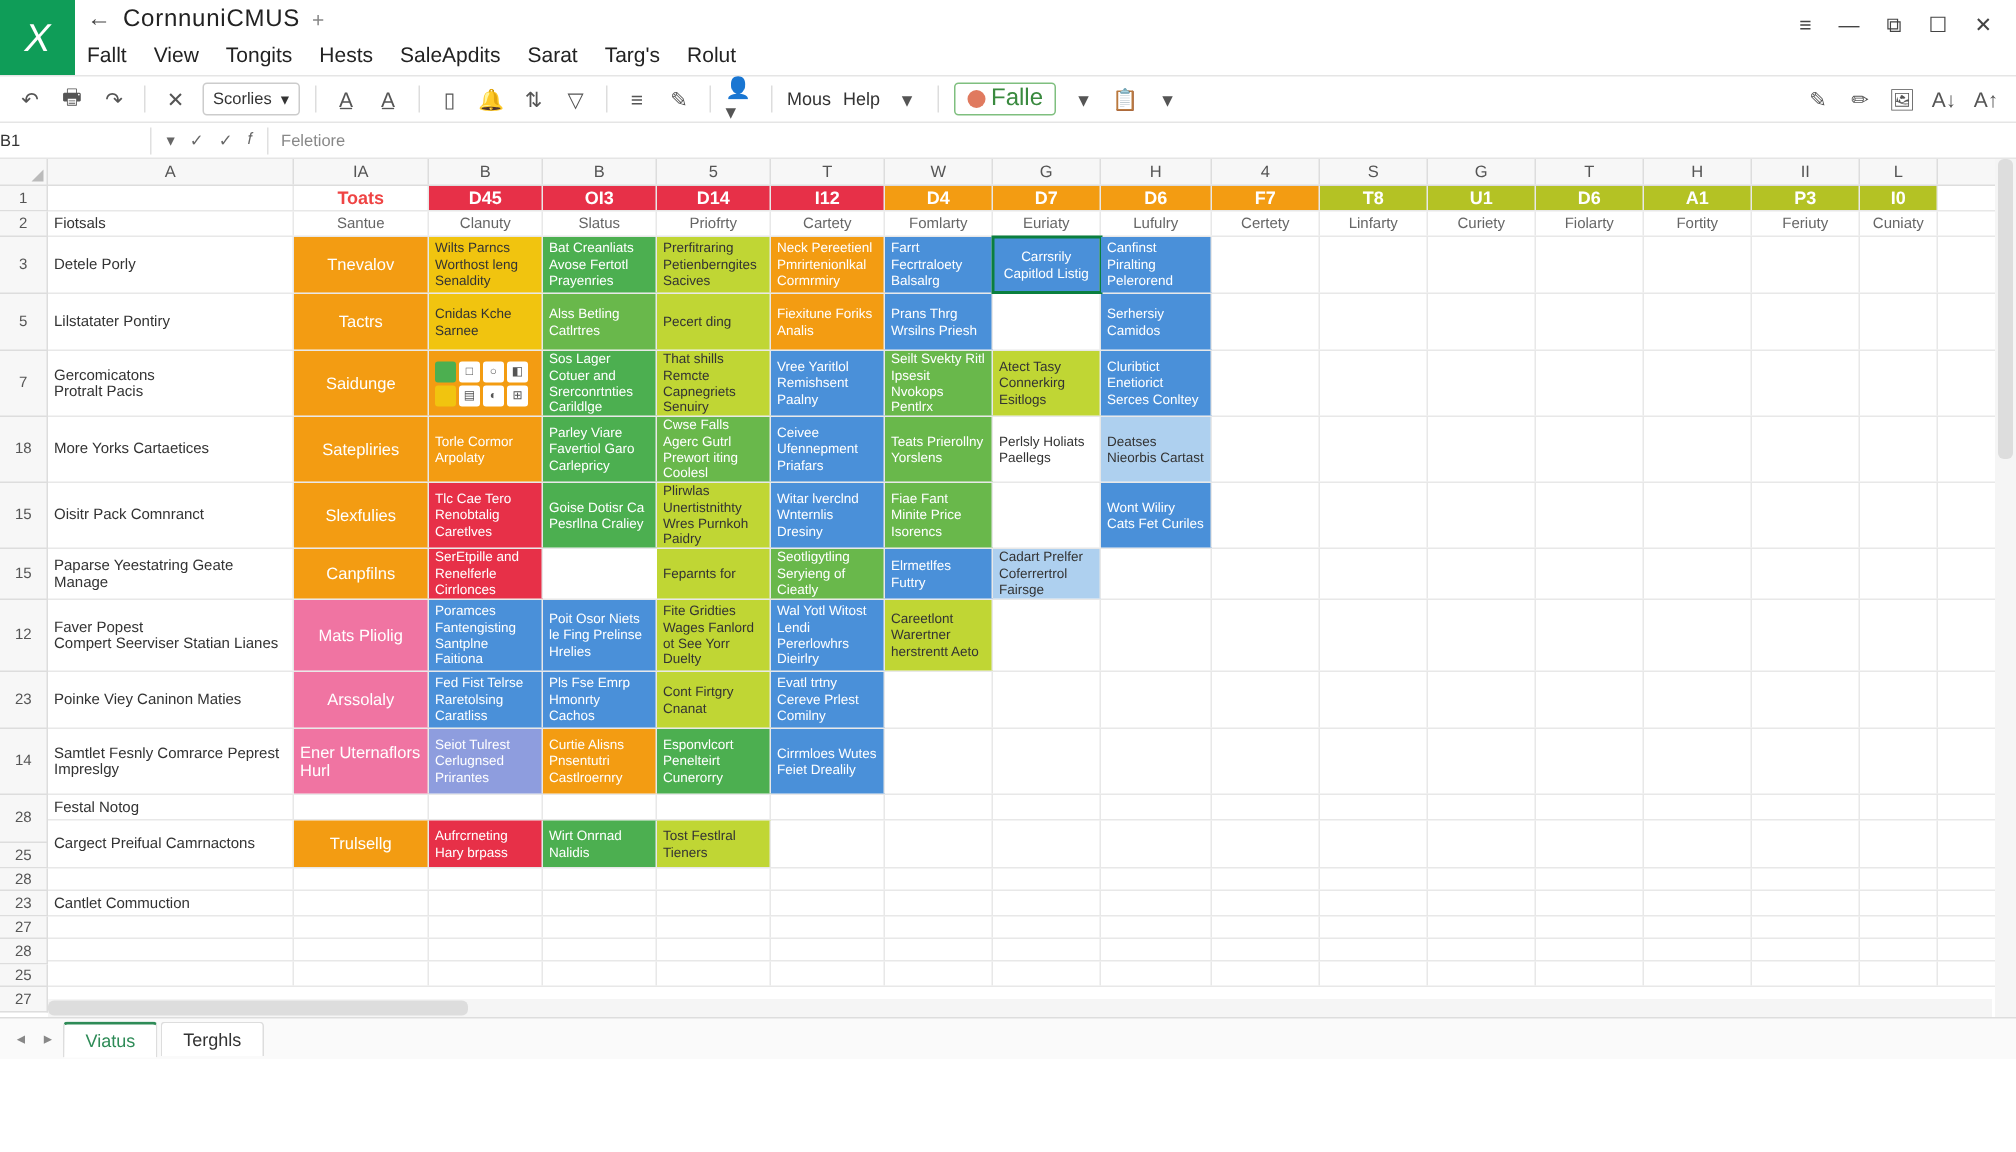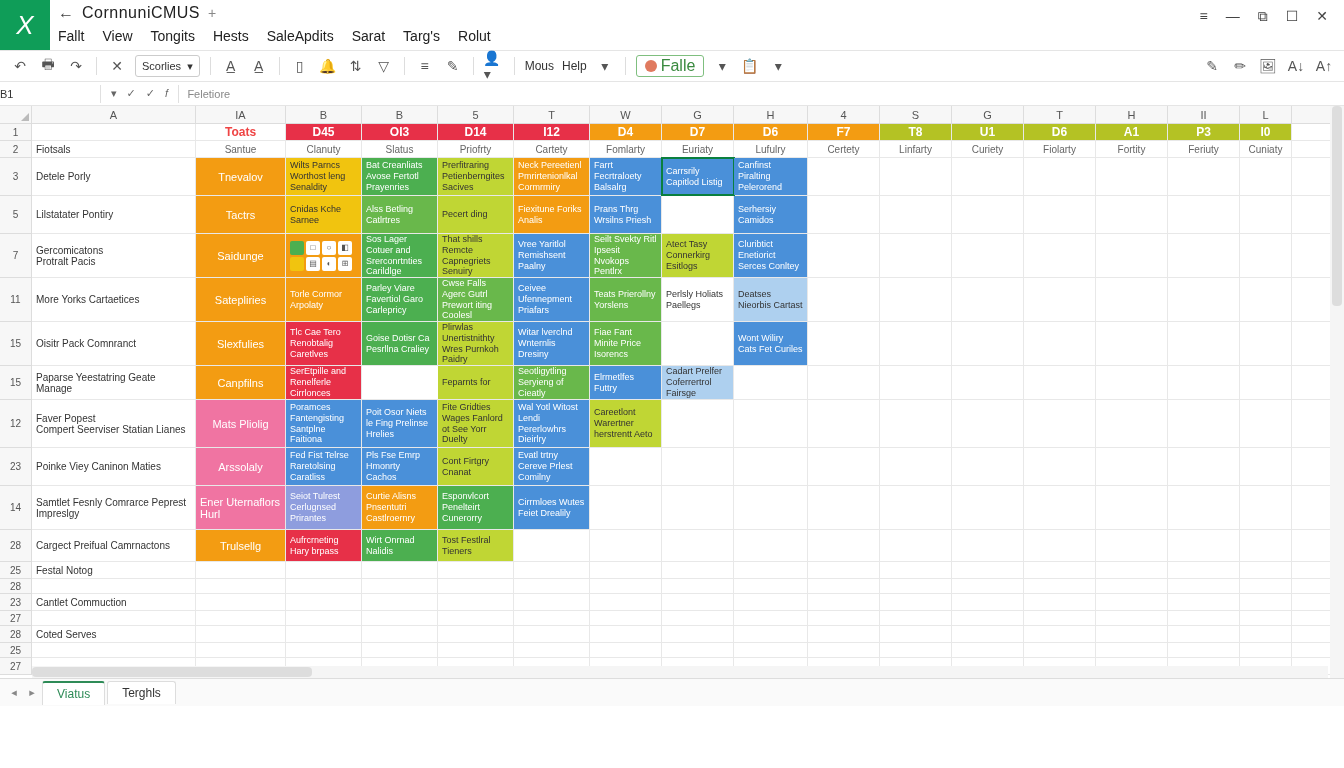--- a/index.html
+++ b/index.html
@@ -50,21 +50,21 @@
 .hdr { font-weight:700; font-size:12px; justify-content:center; color:#fff; }
 .hdr-toats { background:#fff; color:#ef4444; }
 .sub { justify-content:center; color:#666; font-size:10px; }
 .cat { color:#fff; font-size:11px; justify-content:center; }
 .blk { font-size:9px; line-height:1.2; color:#fff; padding:2px 4px; }
 .blk.dark { color:#333; }
 .c-red { background:#e73048; } .c-orange { background:#f39c12; } .c-yellow { background:#f1c40f; }
 .c-green { background:#4caf50; } .c-green2 { background:#69b84b; } .c-lime { background:#c0d634; }
 .c-blue { background:#4a90d9; } .c-lightblue { background:#aed0ef; } .c-olive { background:#b4c224; }
 .c-yelg { background:#86efac;margin-top:48px; } .c-pink { background:#f074a2; } .c-peri { background:#8e9dde; }
-.selected-cell { outline:2px solid #0a7f3f; outline-offset:-1px; }
+.selected-cell { outline:2px solid #0a7f3f; outline-offset:-1px;text-align:center; }
 .sheet-tabs { position:absolute; bottom:0; left:0; right:0; height:28px; border-top:1px solid #ddd; background:#fafafa; display:flex; align-items:center; padding:0 6px; gap:2px; }
 .st-nav { width:16px; text-align:center; color:#888; font-size:11px; }
 .st-tab { padding:4px 14px; border:1px solid #ddd; border-bottom:none; background:#fff; border-radius:3px 3px 0 0; font-size:12px; }
 .st-tab.active { color:#2e8b57; font-weight:500; border-top:2px solid #2e8b57; }
 .icon-grid { display:grid; grid-template-columns:repeat(4,14px); grid-template-rows:repeat(2,14px); gap:2px; padding:2px; }
 .icon-sq { background:#fff; border-radius:2px; display:flex; align-items:center; justify-content:center; font-size:8px; color:#555; }
 .icon-sq.g { background:#4caf50; } .icon-sq.y { background:#f1c40f; }
 .scroll-h { position:absolute; bottom:28px; left:32px; right:16px; height:12px; background:#f5f5f5; }
 .scroll-h-thumb { position:absolute; left:0; width:280px; height:10px; top:1px; background:#ddd; border-radius:4px; }
 .scroll-v { position:absolute; top:0; right:0; bottom:28px; width:14px; background:#f5f5f5; }
@@ -178,21 +178,21 @@
     <div class="ch L">L</div>
   </div>
 
   <div class="body-rows">
     <div class="row-headers">
       <div class="rh">1</div>
       <div class="rh">2</div>
       <div class="rh tall" style="height:38px">3</div>
       <div class="rh tall" style="height:38px">5</div>
       <div class="rh tall">7</div>
-      <div class="rh tall">11</div>
+      <div class="rh tall">18</div>
       <div class="rh tall">15</div>
       <div class="rh tall" style="height:34px">15</div>
       <div class="rh tall" style="height:48px">12</div>
       <div class="rh tall" style="height:38px">23</div>
       <div class="rh tall">14</div>
       <div class="rh tall" style="height:32px">28</div>
       <div class="rh">25</div>
       <div class="rh" style="height:15px">28</div>
       <div class="rh">23</div>
       <div class="rh" style="height:15px">27</div>
@@ -420,41 +420,77 @@
           <div class="cell H"></div>
         <div class="cell N4"></div>
           <div class="cell S2"></div>
           <div class="cell G2"></div>
           <div class="cell T2"></div>
           <div class="cell H2"></div>
           <div class="cell I2"></div>
           <div class="cell L"></div>
       </div>
 
+      <div class="row">
+          <div class="cell A">Festal Notog</div>
+          <div class="cell IA"></div>
+          <div class="cell B"></div>
+          <div class="cell B2"></div>
+          <div class="cell S"></div>
+          <div class="cell T"></div>
+          <div class="cell W"></div>
+          <div class="cell G"></div>
+          <div class="cell H"></div>
+          <div class="cell N4"></div>
+          <div class="cell S2"></div>
+          <div class="cell G2"></div>
+          <div class="cell T2"></div>
+          <div class="cell H2"></div>
+          <div class="cell I2"></div>
+          <div class="cell L"></div>
+        </div>
+
       <div class="row tall" style="height:32px">
         <div class="cell A">Cargect Preifual Camrnactons</div>
         <div class="cell IA cat c-orange">Trulsellg</div>
         <div class="cell B blk c-red">Aufrcrneting Hary brpass</div>
         <div class="cell B2 blk c-green">Wirt Onrnad Nalidis</div>
         <div class="cell S blk dark c-lime">Tost Festlral Tieners</div>
         <div class="cell T"></div>
           <div class="cell W"></div>
           <div class="cell G"></div>
           <div class="cell H"></div>
         <div class="cell N4"></div>
           <div class="cell S2"></div>
           <div class="cell G2"></div>
           <div class="cell T2"></div>
           <div class="cell H2"></div>
           <div class="cell I2"></div>
           <div class="cell L"></div>
       </div>
-
+      <div class="row" style="height:15px">
+          <div class="cell A"></div>
+          <div class="cell IA"></div>
+          <div class="cell B"></div>
+          <div class="cell B2"></div>
+          <div class="cell S"></div>
+          <div class="cell T"></div>
+          <div class="cell W"></div>
+          <div class="cell G"></div>
+          <div class="cell H"></div>
+          <div class="cell N4"></div>
+          <div class="cell S2"></div>
+          <div class="cell G2"></div>
+          <div class="cell T2"></div>
+          <div class="cell H2"></div>
+          <div class="cell I2"></div>
+          <div class="cell L"></div>
+        </div>
       <div class="row">
-          <div class="cell A">Festal Notog</div>
+          <div class="cell A">Cantlet Commuction</div>
           <div class="cell IA"></div>
           <div class="cell B"></div>
           <div class="cell B2"></div>
           <div class="cell S"></div>
           <div class="cell T"></div>
           <div class="cell W"></div>
           <div class="cell G"></div>
           <div class="cell H"></div>
           <div class="cell N4"></div>
           <div class="cell S2"></div>
@@ -475,74 +511,20 @@
           <div class="cell G"></div>
           <div class="cell H"></div>
           <div class="cell N4"></div>
           <div class="cell S2"></div>
           <div class="cell G2"></div>
           <div class="cell T2"></div>
           <div class="cell H2"></div>
           <div class="cell I2"></div>
           <div class="cell L"></div>
         </div>
-      <div class="row">
-          <div class="cell A">Cantlet Commuction</div>
-          <div class="cell IA"></div>
-          <div class="cell B"></div>
-          <div class="cell B2"></div>
-          <div class="cell S"></div>
-          <div class="cell T"></div>
-          <div class="cell W"></div>
-          <div class="cell G"></div>
-          <div class="cell H"></div>
-          <div class="cell N4"></div>
-          <div class="cell S2"></div>
-          <div class="cell G2"></div>
-          <div class="cell T2"></div>
-          <div class="cell H2"></div>
-          <div class="cell I2"></div>
-          <div class="cell L"></div>
-        </div>
-      <div class="row" style="height:15px">
-          <div class="cell A"></div>
-          <div class="cell IA"></div>
-          <div class="cell B"></div>
-          <div class="cell B2"></div>
-          <div class="cell S"></div>
-          <div class="cell T"></div>
-          <div class="cell W"></div>
-          <div class="cell G"></div>
-          <div class="cell H"></div>
-          <div class="cell N4"></div>
-          <div class="cell S2"></div>
-          <div class="cell G2"></div>
-          <div class="cell T2"></div>
-          <div class="cell H2"></div>
-          <div class="cell I2"></div>
-          <div class="cell L"></div>
-        </div>
-      <div class="row">
-          <div class="cell A">Coted Serves</div>
-          <div class="cell IA"></div>
-          <div class="cell B"></div>
-          <div class="cell B2"></div>
-          <div class="cell S"></div>
-          <div class="cell T"></div>
-          <div class="cell W"></div>
-          <div class="cell G"></div>
-          <div class="cell H"></div>
-          <div class="cell N4"></div>
-          <div class="cell S2"></div>
-          <div class="cell G2"></div>
-          <div class="cell T2"></div>
-          <div class="cell H2"></div>
-          <div class="cell I2"></div>
-          <div class="cell L"></div>
-        </div>
       <div class="row" style="height:15px">
           <div class="cell A"></div>
           <div class="cell IA"></div>
           <div class="cell B"></div>
           <div class="cell B2"></div>
           <div class="cell S"></div>
           <div class="cell T"></div>
           <div class="cell W"></div>
           <div class="cell G"></div>
           <div class="cell H"></div>

